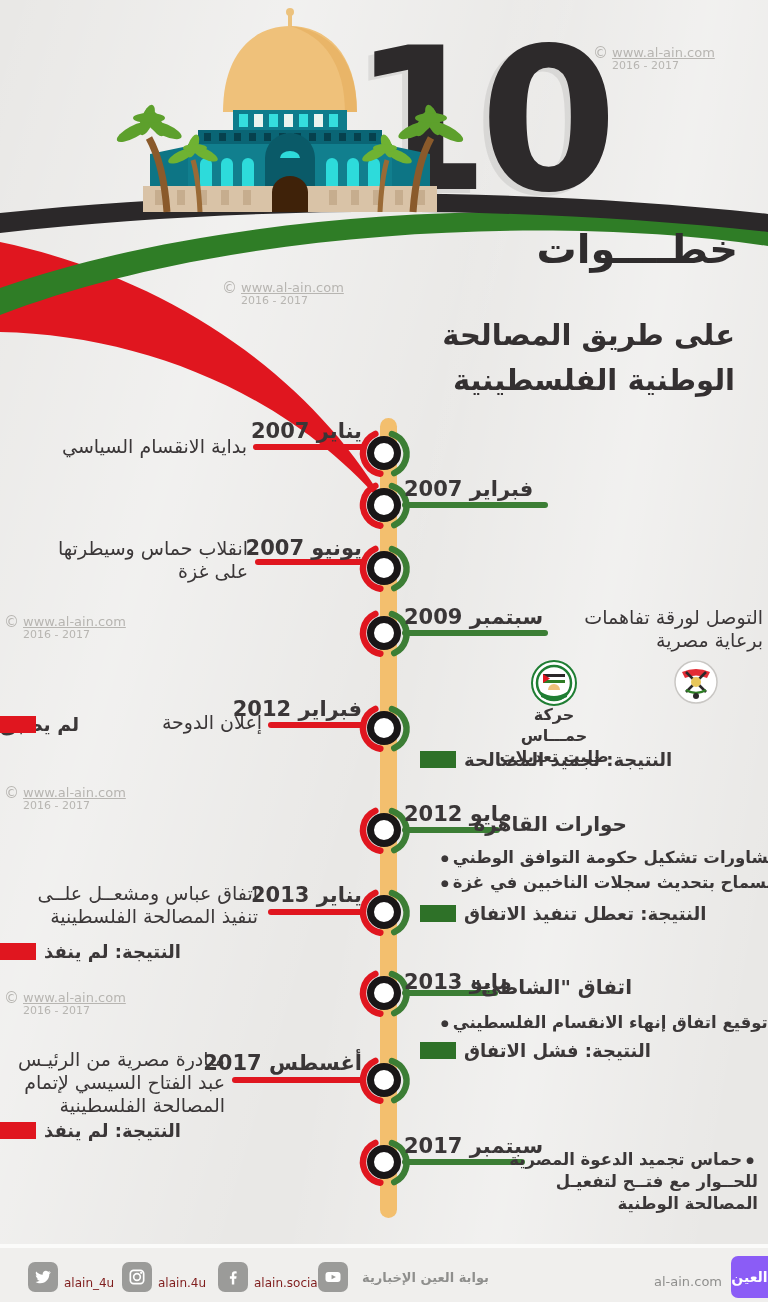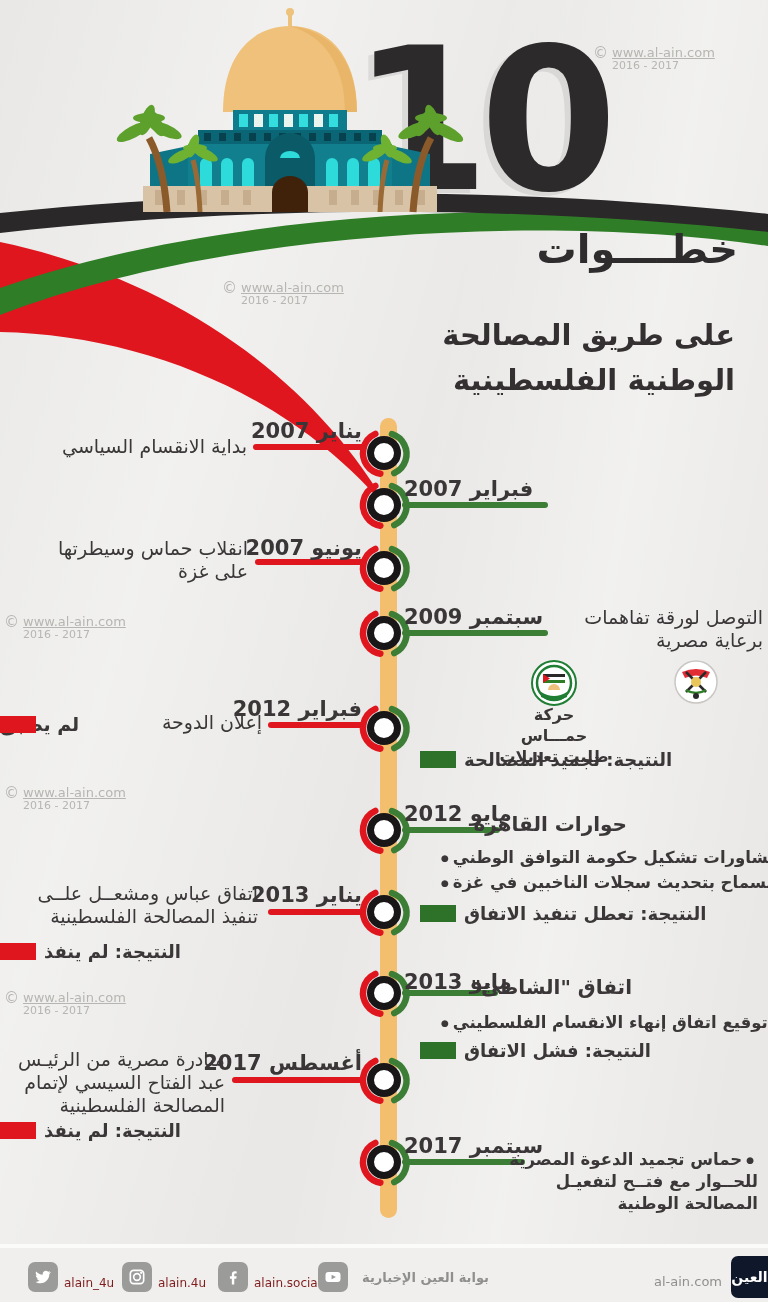--- a/index.html
+++ b/index.html
@@ -50,21 +50,21 @@
   .note .txt{font-size:19px; font-weight:800; color:#3b3738; white-space:nowrap;}
 
   .caption{position:absolute; text-align:center; font-size:16px; font-weight:800; color:#3b3738; line-height:21px; z-index:6;}
 
   .footer{position:absolute; left:0; top:1244px; width:768px; height:58px; background:#f0efed; border-top:4px solid #fbfbfa; z-index:7;}
   .soc{position:absolute; top:14px; width:30px; height:30px; background:#9b9b99; border-radius:7px; display:flex; align-items:center; justify-content:center;}
   .soc svg{width:20px; height:20px;}
   .soclbl{position:absolute; top:28px; font-size:12px; color:#7f1d1d; white-space:nowrap;}
   .ytlbl{position:absolute; top:22px; font-size:13px; font-weight:700; color:#8f8f8d; white-space:nowrap;}
   .sitelbl{position:absolute; right:46px; top:26px; font-size:13px; color:#8f8f8d;}
-  .alain-logo{position:absolute; right:0; top:8px; width:37px; height:42px; background:#0f172a; border-radius:7px 0 0 7px; display:flex; align-items:center; justify-content:center; color:#fff; font-weight:800; font-size:14px;}
+  .alain-logo{position:absolute; right:0; top:8px; width:37px; height:42px; background:#8b5cf6; border-radius:7px 0 0 7px; display:flex; align-items:center; justify-content:center; color:#fff; font-weight:800; font-size:14px;}
 </style>
 </head>
 <body>
 
 <div class="canvas">
 
   <div class="streak s1"></div>
   <div class="streak s2"></div>
 
   <div class="wm" style="left:593px; top:46px;">

